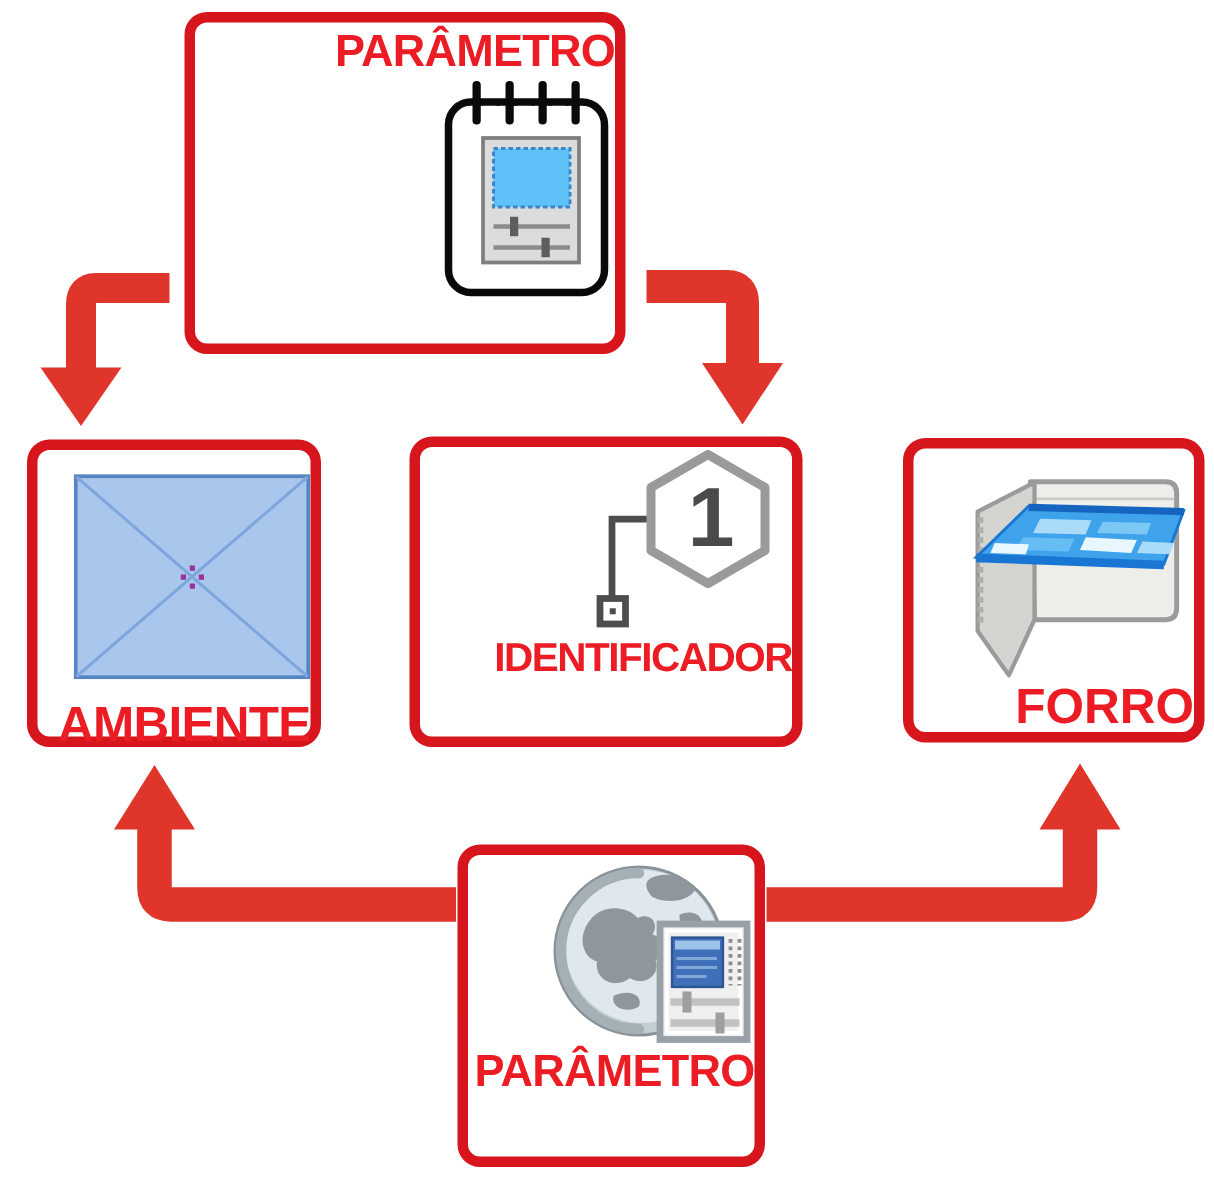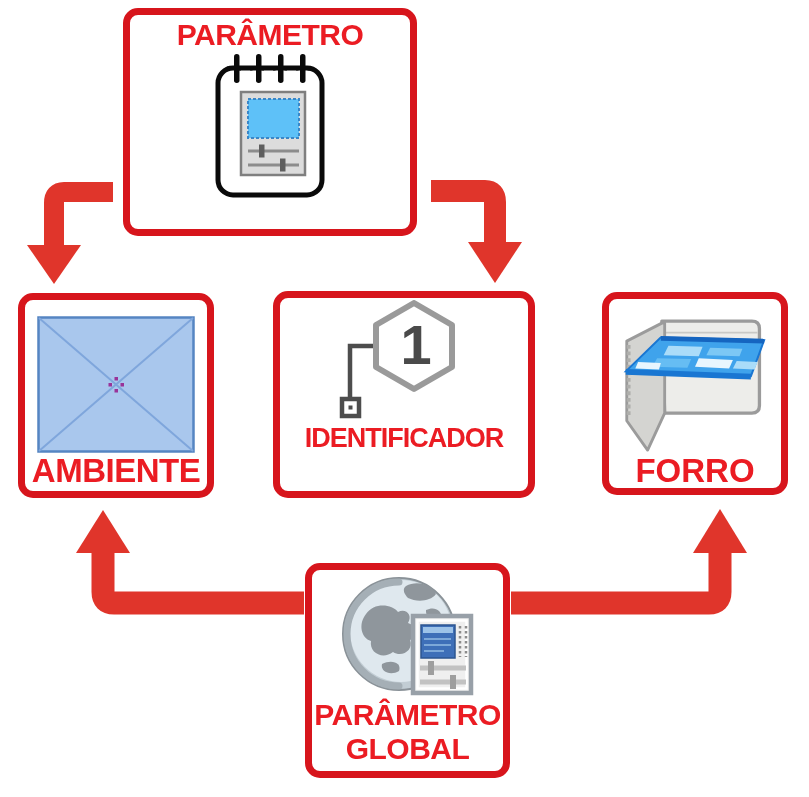--- a/index.html
+++ b/index.html
@@ -3,34 +3,34 @@
 <meta charset="utf-8">
 <style>
   html,body{margin:0;padding:0;background:#ffffff;}
   .canvas{
     position:relative;width:809px;height:797px;background:#ffffff;overflow:hidden;
     font-family:"Liberation Sans",sans-serif;
   }
   .arrow-layer{position:absolute;left:0;top:0;width:809px;height:797px;z-index:1;pointer-events:none;}
   .node{
     position:absolute;background:#ffffff;border:7px solid #d7151c;border-radius:15px;
-    box-sizing:border-box;display:flex;flex-direction:column;align-items:center;z-index:2;
+    box-sizing:border-box;display:flex;flex-direction:column;align-items:flex-end;z-index:2;
   }
   .label{
     font-weight:bold;color:#eb1c23;text-align:center;line-height:1.05;white-space:nowrap;
   }
   
   .node-shared{left:123px;top:8px;width:294px;height:228px;}
   .node-room{left:18px;top:293px;width:196px;height:205px;}
   .node-tag{left:273px;top:291px;width:262px;height:207px;}
-  .node-ceiling{left:602px;top:292px;width:186px;height:203px;}
+  .node-ceiling{left:602px;top:292px;width:201px;height:203px;}
   .node-global{left:305px;top:563px;width:205px;height:215px;}
 
   .node-shared .label{font-size:30px;letter-spacing:-0.5px;margin-top:4px;}
-  .node-room .label{font-size:33px;letter-spacing:-0.5px;margin-top:1px;}
+  .node-room .label{font-size:33px;letter-spacing:-0.5px;margin-top:13px;}
   .node-tag .label{font-size:27px;letter-spacing:-1px;margin-top:0px;}
   .node-ceiling .label{font-size:33px;margin-top:2px;}
   .node-global .label{font-size:30px;letter-spacing:-0.5px;margin-top:2px;}
 
   .icon-wrap{display:flex;justify-content:center;align-items:flex-start;}
   .node-shared .icon-wrap{margin-top:2px;}
   .node-room .icon-wrap{margin-top:16px;}
   .node-tag .icon-wrap{margin-top:2px;}
   .node-ceiling .icon-wrap{margin-top:8px;}
   .node-global .icon-wrap{margin-top:6px;}
@@ -158,16 +158,15 @@
         <line x1="84" y1="75" x2="104" y2="75" stroke="#7da8d8" stroke-width="2"></line>
         <line x1="120" y1="50" x2="120" y2="81" stroke="#8c8c8c" stroke-width="2.5" stroke-dasharray="2.5,2.5"></line>
         <line x1="126" y1="50" x2="126" y2="81" stroke="#8c8c8c" stroke-width="2.5" stroke-dasharray="2.5,2.5"></line>
         <line x1="80" y1="92" x2="126" y2="92" stroke="#c2c2c2" stroke-width="5"></line>
         <rect x="88" y="85" width="6" height="14" fill="#9e9e9e"></rect>
         <line x1="80" y1="106" x2="126" y2="106" stroke="#c2c2c2" stroke-width="5"></line>
         <rect x="110" y="99" width="6" height="14" fill="#9e9e9e"></rect>
       </svg>
     </div>
     <div class="label">PARÂMETRO</div>
-    <div class="label">GLOBAL</div>
   </div>
 
 </div>
 
 </body></html>

